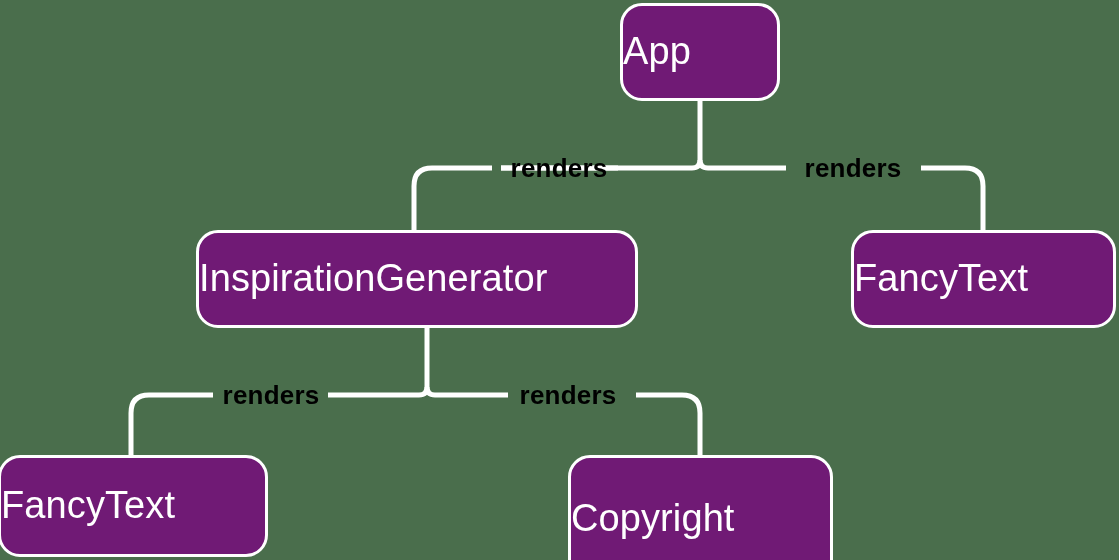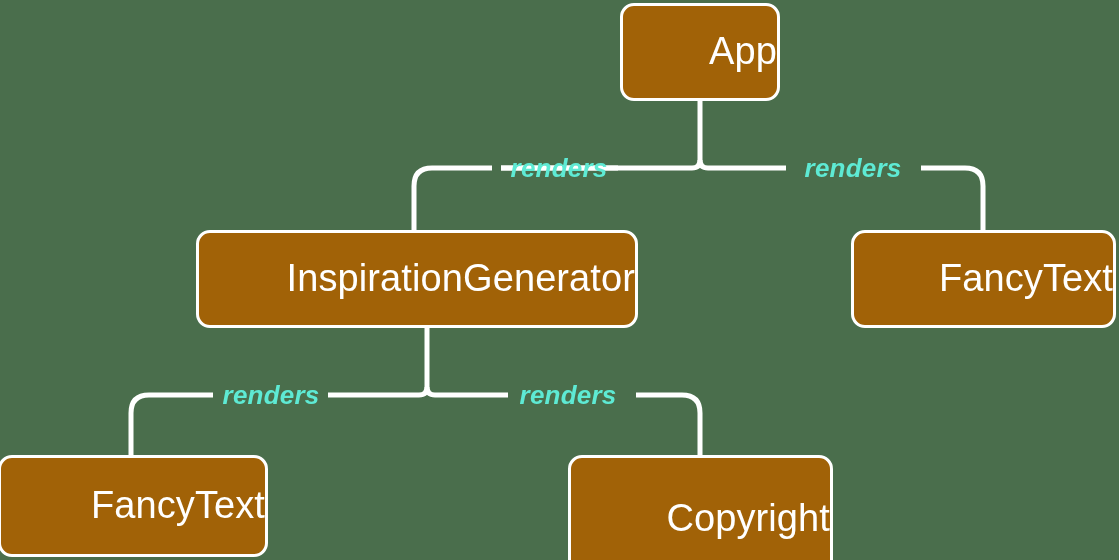--- a/index.html
+++ b/index.html
@@ -23,49 +23,48 @@
   #edge-layer {
     position: absolute;
     left: 0;
     top: 0;
     width: 1119px;
     height: 560px;
   }
   .node {
     position: absolute;
     box-sizing: border-box;
-    background: #a16207;
+    background: #701a75;
     border: 3px solid #ffffff;
-    border-radius: 14px;
+    border-radius: 22px;
     display: flex;
     align-items: center;
-    justify-content: flex-end;
+    justify-content: flex-start;
     color: #ffffff;
     font-family: "Liberation Sans", sans-serif;
     font-size: 38px;
     font-weight: 400;
     letter-spacing: 0.1px;
     white-space: nowrap;
   }
   .node-label {
     display: block;
     line-height: 1;
     padding-bottom: 2px;
   }
   .edge-label {
     position: absolute;
-    color: #5eead4;
+    color: #000000;
     font-family: "Liberation Sans", sans-serif;
     font-size: 26px;
     font-weight: 700;
     letter-spacing: 0.2px;
     white-space: nowrap;
     transform: translate(-50%, -50%);
     line-height: 1;
-    font-style: italic;
   }
 </style>
 </head>
 <body>
 
 <div id="diagram-root">
 
   <svg id="edge-layer" viewBox="0 0 1119 560" width="1119" height="560" xmlns="http://www.w3.org/2000/svg">
     <g fill="none" stroke="#ffffff" stroke-width="5" stroke-linecap="butt" stroke-linejoin="round">
 

